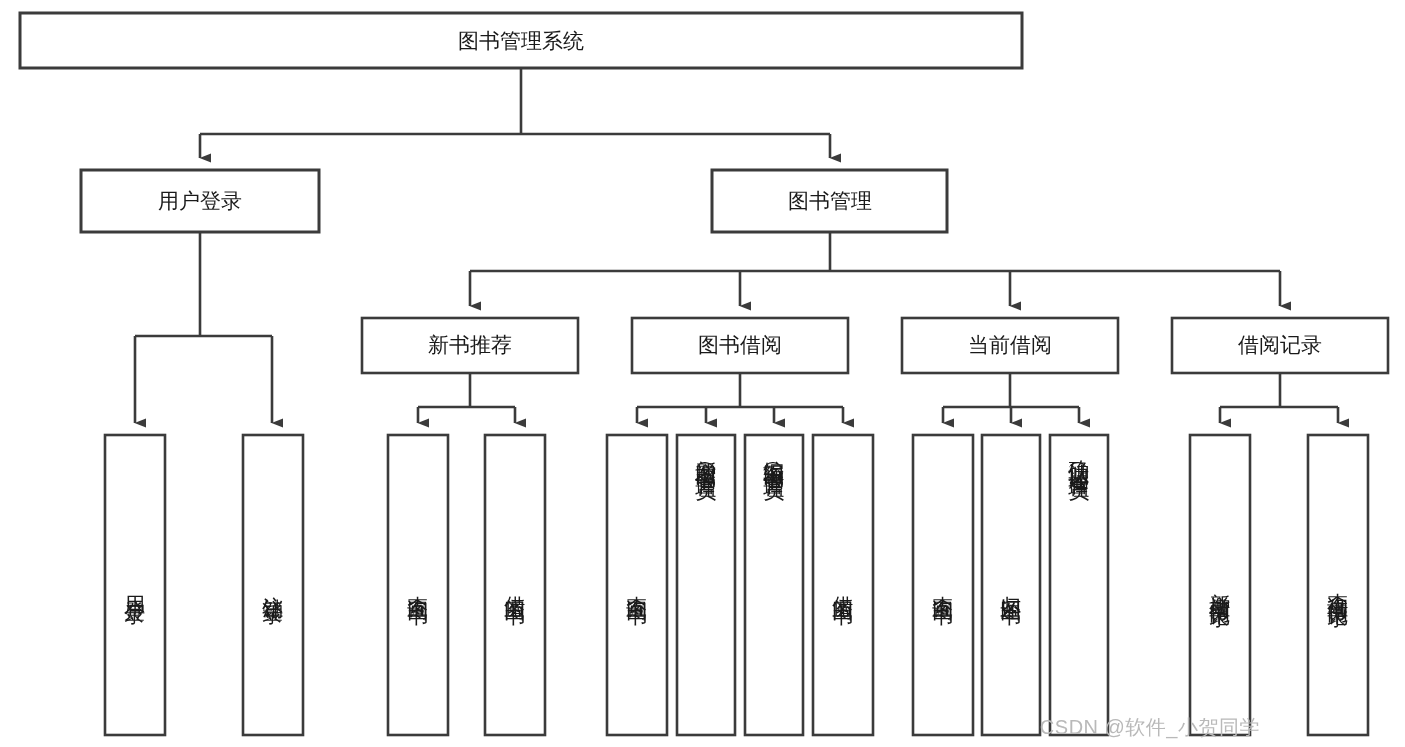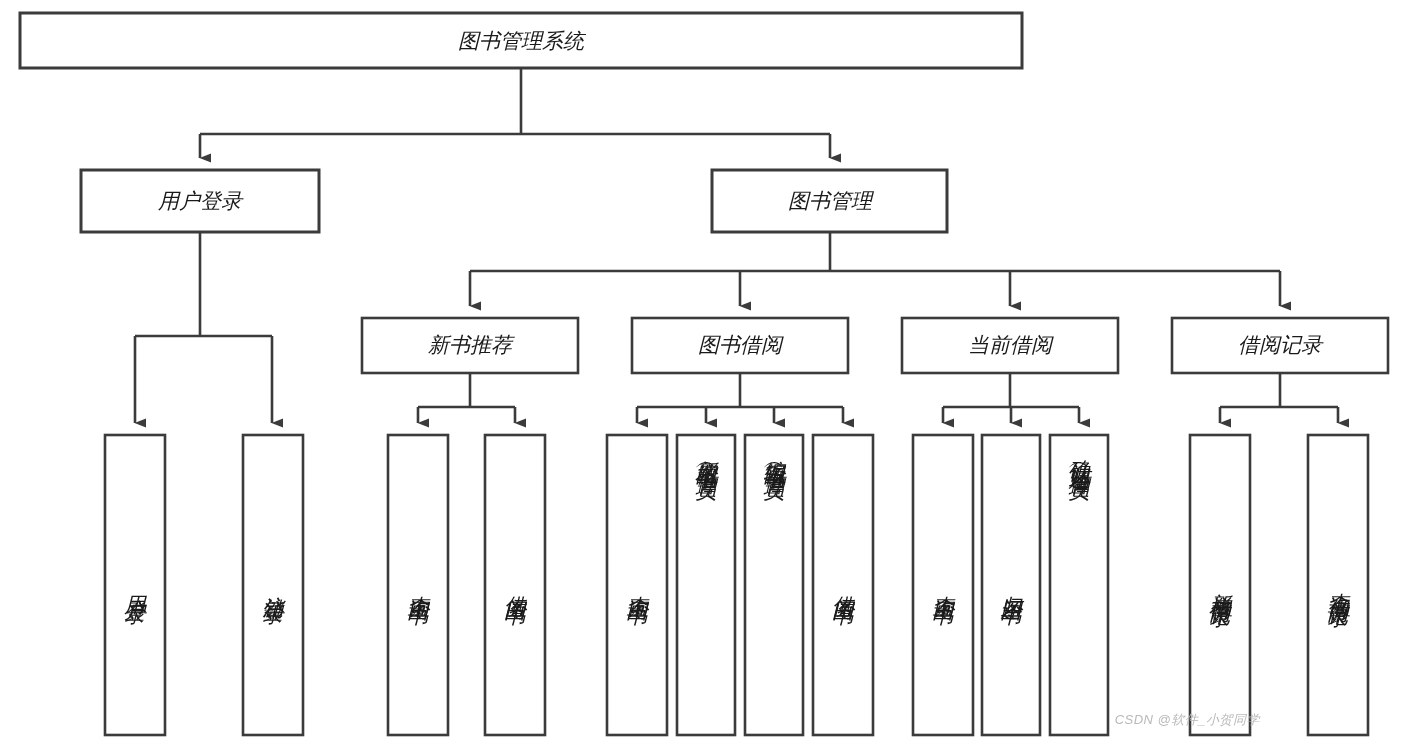--- a/index.html
+++ b/index.html
@@ -13,21 +13,20 @@
     font-family: "Liberation Sans", "DejaVu Sans", sans-serif;
     overflow: hidden;
     position: relative;
   }
   #diagram-root {
     position: absolute;
     left: 0;
     top: 0;
     width: 1268px;
     height: 747px;
-    font-style: italic;
   }
   svg.flow {
     display: block;
     width: 1405px;
     height: 747px;
   }
   .node-rect {
     fill: #ffffff;
     stroke: #3b3b3b;
     stroke-width: 3;
@@ -62,23 +61,23 @@
     font-size: 21px;
     line-height: 1.32;
     letter-spacing: 3px;
     color: #1a1a1a;
     white-space: nowrap;
     text-align: center;
   }
   .watermark {
     position: absolute;
     right: 8px;
-    bottom: 18px;
-    font-family: "Liberation Sans", "DejaVu Sans", sans-serif;
-    font-size: 13px;
+    bottom: 6px;
+    font-family: "Liberation Sans", "DejaVu Sans", sans-serif;
+    font-size: 20px;
     color: #b9b9b9;
     letter-spacing: 0.5px;
     white-space: nowrap;
   }
 </style>
 </head>
 <body>
 
 <div id="diagram-root">
 

